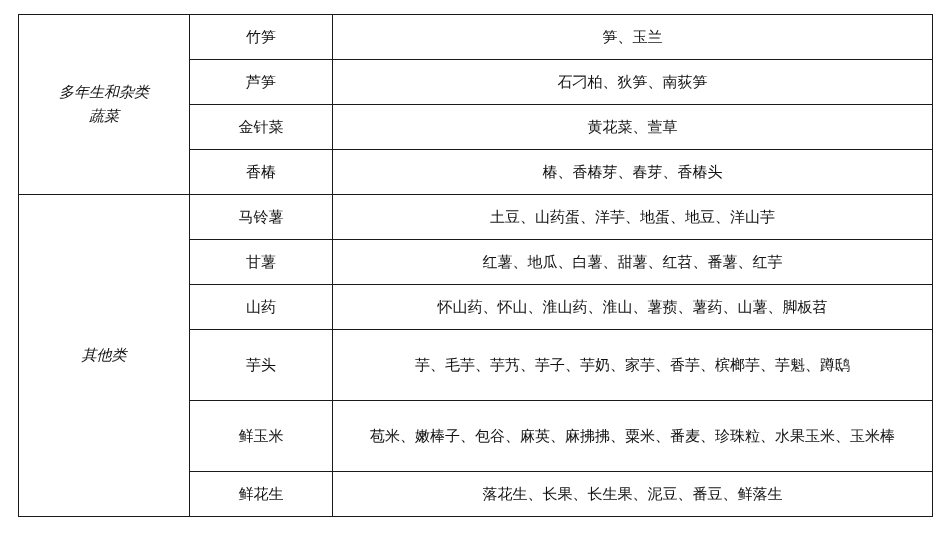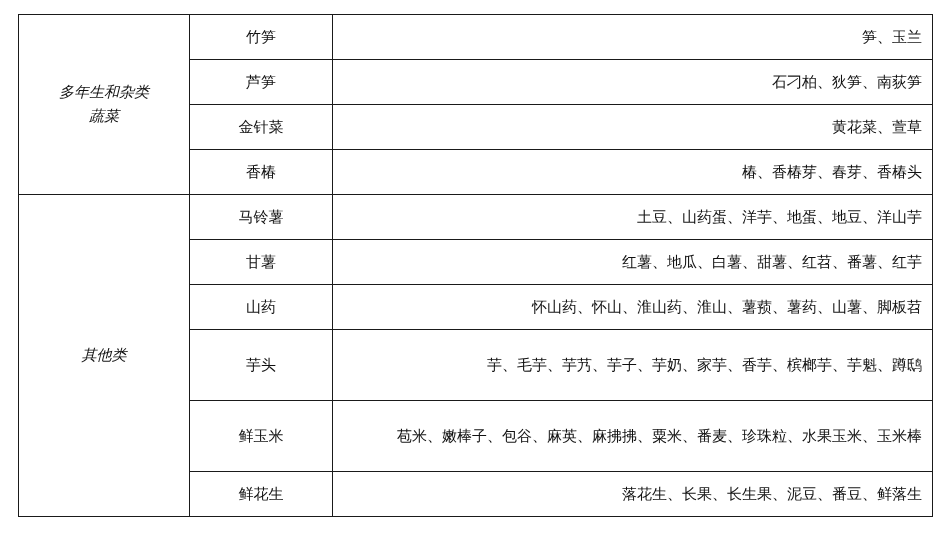--- a/index.html
+++ b/index.html
@@ -41,21 +41,21 @@
     text-align: center;
     font-size: 17.5px;
     padding: 4px 6px;
   }
   td.name-cell {
     width: 122px;
     text-align: center;
     padding: 7px 4px;
   }
   td.items-cell {
-    text-align: right;
+    text-align: center;
     padding-left: 12px;
     padding-right: 8px;
   }
   .group-inner {
     display: block;
     white-space: pre-line;
     line-height: 1.55;
     font-style: italic;
   }
   .row-tall td {

